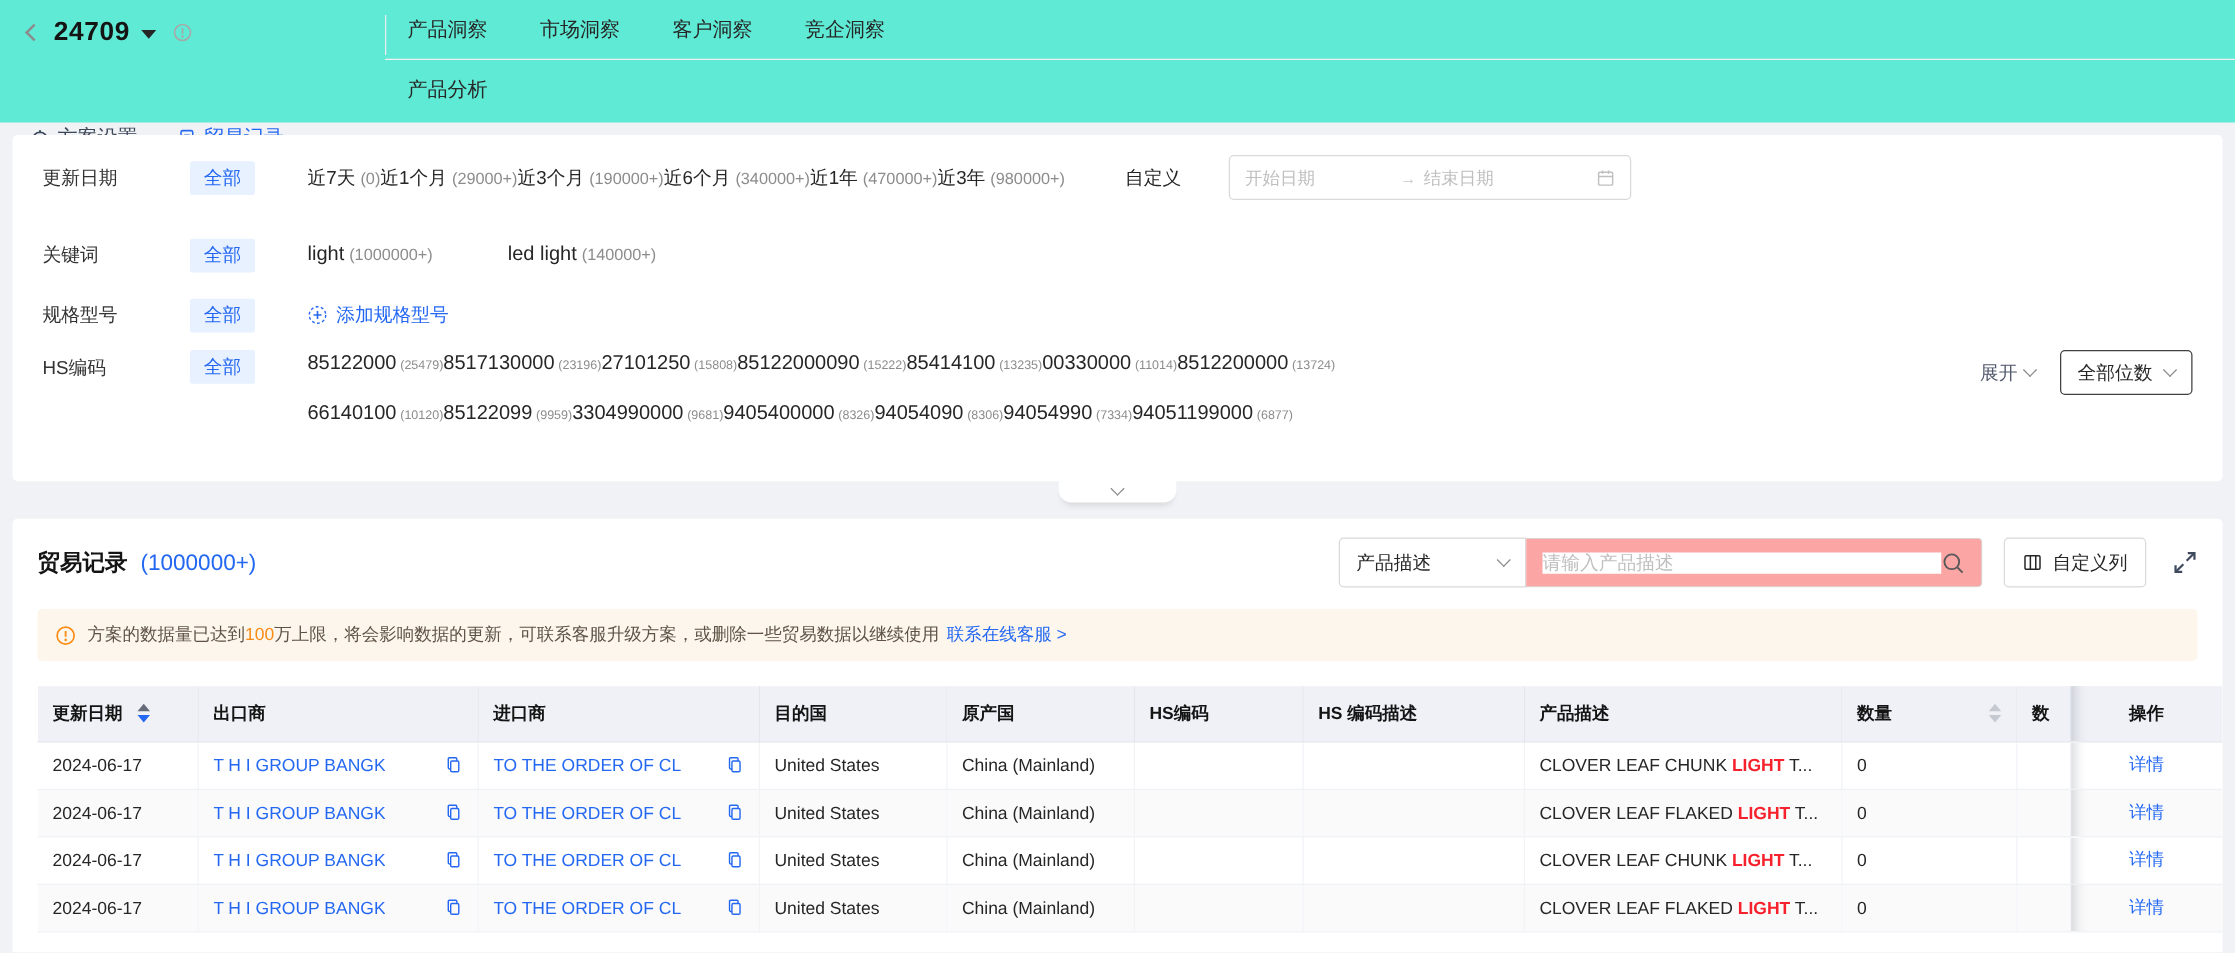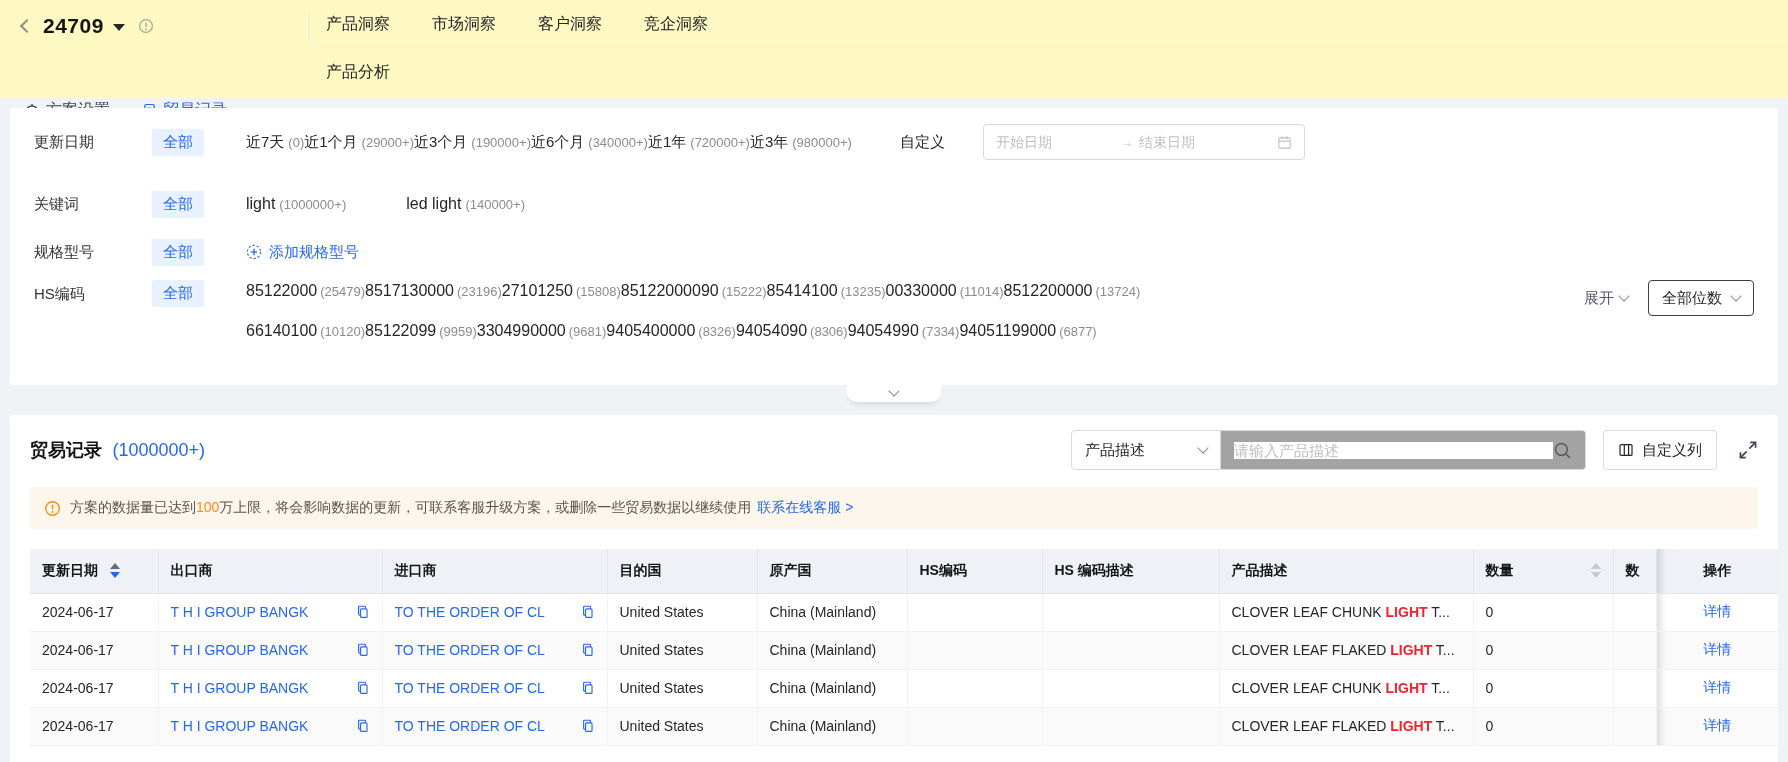--- a/index.html
+++ b/index.html
@@ -1,20 +1,20 @@
 <!DOCTYPE html>
 <html><head>
 <meta charset="utf-8">
 <style>
   *{margin:0;padding:0;box-sizing:border-box;}
   html,body{width:1788px;height:762px;overflow:hidden;background:#f0f2f5;
     font-family:"Liberation Sans",sans-serif;color:#262626;}
   svg{display:block;}
   
-  .topbar{position:relative;height:98px;background:#fef9c3;}
+  .topbar{position:relative;height:98px;background:#5eead4;}
   .back-row{position:absolute;left:22px;top:14px;display:flex;align-items:center;gap:9px;}
   .chev-left{width:10px;height:10px;border-left:2px solid #8c8c8c;border-bottom:2px solid #8c8c8c;transform:rotate(45deg);margin-right:2px;}
   .plan-id{font-size:21px;font-weight:bold;color:#141414;letter-spacing:.5px;}
   .caret-down{width:0;height:0;border-left:6px solid transparent;border-right:6px solid transparent;border-top:7px solid #262626;margin-top:3px;}
   .subnav{position:absolute;left:24px;top:60px;display:flex;gap:32px;}
   .subnav-item{display:flex;align-items:center;gap:6px;font-size:16px;color:#3a4558;position:relative;cursor:pointer;margin-top:40px;}
   .subnav-item.active{color:#2468f2;}
   .subnav-item.active::after{content:"";position:absolute;left:50%;transform:translateX(-50%);bottom:-9px;width:56px;height:3px;border-radius:2px;background:#2468f2;}
   .v-divider{position:absolute;left:308px;top:12px;width:1px;height:32px;background:#ececec;}
   .tabs{position:absolute;left:326px;top:14px;display:flex;gap:42px;font-size:16px;color:#262626;}
@@ -36,35 +36,35 @@
   .custom-label{font-size:15px;color:#262626;margin-left:48px;cursor:pointer;}
   .date-range{margin-left:38px;width:322px;height:36px;border:1px solid #d9d9d9;border-radius:4px;display:flex;align-items:center;padding:0 12px;gap:6px;background:#fff;}
   .date-range input{border:none;outline:none;width:118px;font-size:14px;color:#701a75;font-family:inherit;}
   .date-range input::placeholder{color:#bfbfbf;}
   .range-sep{color:#c9c9c9;font-size:13px;}
   .add-spec{display:flex;align-items:center;gap:7px;color:#2468f2;font-size:15px;cursor:pointer;}
   .hs-codes{flex:1;display:flex;flex-direction:column;gap:12px;padding-top:2px;}
   .hs-line{display:flex;align-items:baseline;height:28px;}
   .hs-item{display:flex;align-items:baseline;cursor:pointer;white-space:nowrap;}
   .hs-item .code{font-size:16px;color:#262626;}
-  .hs-item .cnt{font-size:13px;color:#8c8c8c;margin-left:3px;}
+  .hs-item .cnt{font-size:10px;color:#8c8c8c;margin-left:3px;}
   .hs-right{flex:none;display:flex;align-items:center;gap:20px;margin-left:14px;}
   .expand-link{display:flex;align-items:center;gap:6px;font-size:15px;color:#51596b;cursor:pointer;}
   .chev-dn{width:8px;height:8px;border-right:1.5px solid #8c8c8c;border-bottom:1.5px solid #8c8c8c;transform:rotate(45deg);margin-top:-4px;}
   .digits-btn{height:36px;border:1px solid #404040;border-radius:4px;background:#fff;display:flex;align-items:center;gap:10px;padding:0 13px;font-size:15px;color:#262626;cursor:pointer;}
   .collapse-notch{position:absolute;left:50%;bottom:-17px;transform:translateX(-50%);width:94px;height:17px;background:#fff;border-radius:0 0 10px 10px;display:flex;align-items:center;justify-content:center;box-shadow:0 5px 6px -3px rgba(0,0,0,.12);cursor:pointer;}
   .collapse-notch .chev-dn{margin-top:-5px;}
   
   .main-card{position:relative;margin:30px 10px 0;height:347px;background:#fff;border-radius:4px 4px 0 0;padding:14px 20px 0;overflow:hidden;}
   .title-row{display:flex;align-items:center;justify-content:space-between;height:42px;margin-bottom:16px;}
   .rec-title{font-size:18px;font-weight:bold;color:#141414;}
   .rec-count{font-size:18px;color:#2468f2;margin-left:6px;}
   .controls{display:flex;align-items:center;}
   .field-select{width:150px;height:40px;border:1px solid #d9d9d9;border-radius:4px 0 0 4px;background:#fff;display:flex;align-items:center;justify-content:space-between;padding:0 13px;font-size:15px;color:#262626;cursor:pointer;}
-  .search-box{width:365px;height:40px;border:1px solid #d9d9d9;border-left:none;border-radius:0 4px 4px 0;display:flex;align-items:center;padding:0 13px;background:#a3a3a3;justify-content:flex-end;}
+  .search-box{width:365px;height:40px;border:1px solid #d9d9d9;border-left:none;border-radius:0 4px 4px 0;display:flex;align-items:center;padding:0 13px;background:#fca5a5;justify-content:flex-end;}
   .search-box input{flex:1;border:none;outline:none;font-size:15px;color:#262626;font-family:inherit;}
   .search-box input::placeholder{color:#bfbfbf;}
   .customize-btn{margin-left:17px;height:40px;border:1px solid #d9d9d9;border-radius:4px;background:#fff;display:flex;align-items:center;gap:8px;padding:0 14px;font-size:15px;color:#262626;cursor:pointer;}
   .fullscreen-btn{margin-left:21px;color:#3f4a5e;cursor:pointer;background:none;border:none;}
   .banner{height:42px;background:#fdf6ec;border-radius:4px;display:flex;align-items:center;gap:9px;padding:0 14px;font-size:14px;color:#5d5245;margin-bottom:20px;white-space:nowrap;}
   .banner .hl-orange{color:#fa8c16;}
   .banner .link{color:#2468f2;margin-left:6px;cursor:pointer;}
   
   table.rec-table{width:100%;border-collapse:collapse;table-layout:fixed;}
   .rec-table th{background:#eff1f6;height:44px;font-size:14px;font-weight:bold;color:#141414;text-align:left;padding:0 12px;border-right:1px solid #e2e5ee;border-bottom:1px solid #e2e5ee;white-space:nowrap;overflow:hidden;}
@@ -156,21 +156,21 @@
       <span class="f-opt">
           <span class="name">近3个月</span>
           <span class="cnt">(190000+)</span>
         </span>
       <span class="f-opt">
           <span class="name">近6个月</span>
           <span class="cnt">(340000+)</span>
         </span>
       <span class="f-opt">
           <span class="name">近1年</span>
-          <span class="cnt">(720000+)</span>
+          <span class="cnt">(470000+)</span>
         </span>
       <span class="f-opt">
           <span class="name">近3年</span>
           <span class="cnt">(980000+)</span>
         </span>
     </div>
     <span class="custom-label">自定义</span>
     <div class="date-range">
       <input type="text" placeholder="开始日期" style="">
       <span class="range-sep">→</span>

